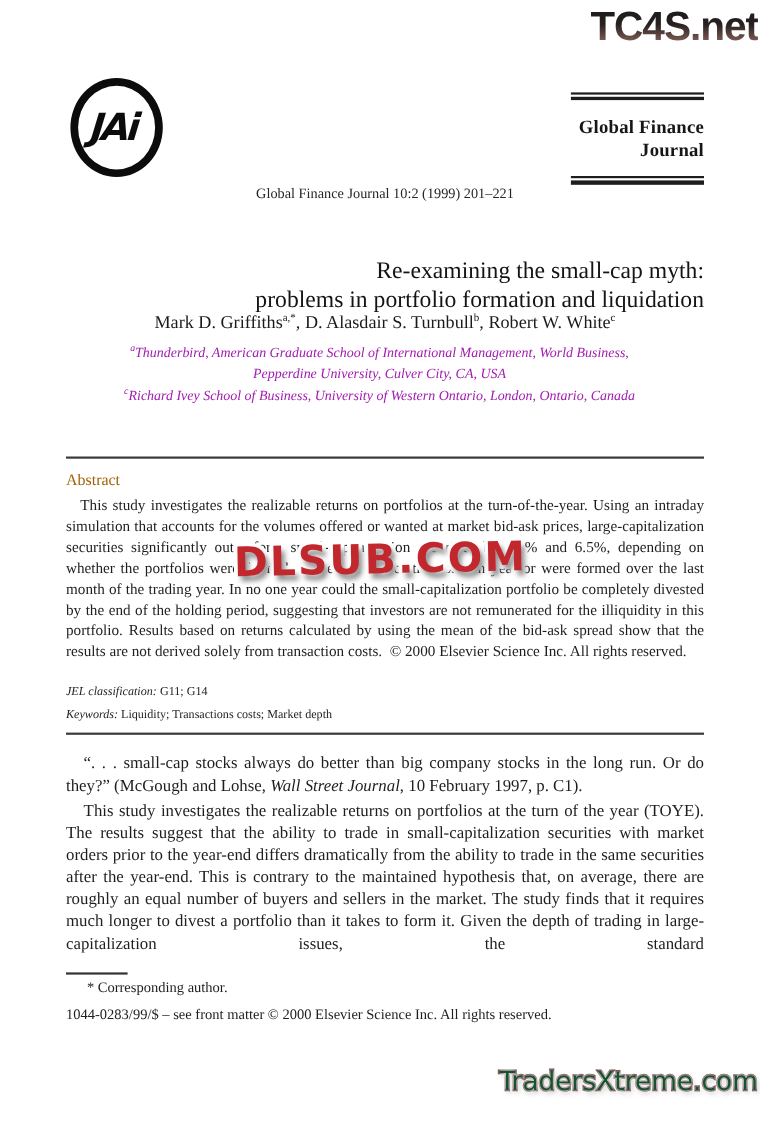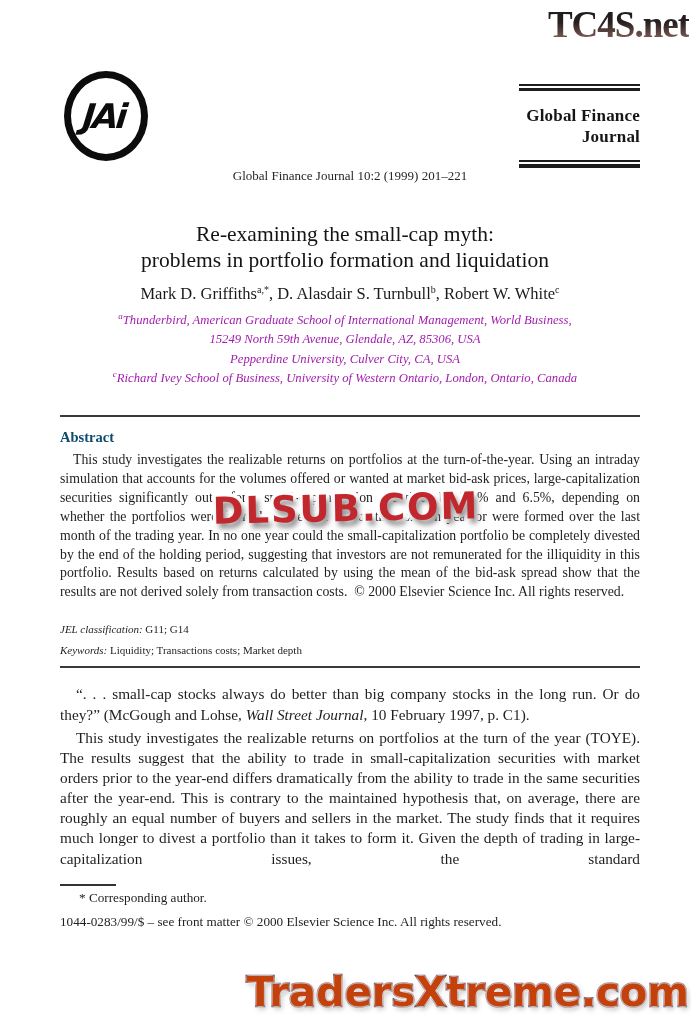--- a/index.html
+++ b/index.html
@@ -5,36 +5,36 @@
   html,body{margin:0;padding:0;}
   body{
     width:691px;height:1024px;position:relative;background:#ffffff;overflow:hidden;
     font-family:"Liberation Serif", serif;color:#1e1e1e;
   }
   .abs{position:absolute;}
 
   
   .wm-top{
     top:3px;right:2px;
-    font-family:Liberation Serif, serif;font-weight:800;font-size:37px;letter-spacing:-1px;
+    font-family:Liberation Sans, sans-serif;font-weight:800;font-size:37px;letter-spacing:-1px;
     background:linear-gradient(180deg,#191919 0%,#272020 45%,#7d5a53 82%,#9c7168 100%);
     -webkit-background-clip:text;background-clip:text;color:transparent;
   }
   .wm-mid{
     top:487px;left:50%;transform:translateX(-50%) rotate(-1.2deg);
     font-family:"DejaVu Sans", sans-serif;font-weight:800;font-size:37px;letter-spacing:2px;
     color:#c1272d;
     -webkit-text-stroke:7px #ffffff;paint-order:stroke fill;
     text-shadow:3px 5px 5px rgba(110,110,110,0.75);
     white-space:nowrap;z-index:30;
   }
   .wm-bot{
     top:969px;right:2px;
-    font-family:"DejaVu Sans", sans-serif;font-weight:700;font-size:40px;letter-spacing:0px;
-    color:#c2410c;
+    font-family:"DejaVu Sans", sans-serif;font-weight:400;font-size:24px;letter-spacing:0px;
+    color:#14532d;
     -webkit-text-stroke:2.5px #5a242c;paint-order:stroke fill;
     text-shadow:0 0 3px #fff,0 0 5px #fff,2px 3px 5px rgba(140,140,140,0.6);
     white-space:nowrap;z-index:30;
   }
 
   
   .logo{
     left:64px;top:71px;width:70px;height:76px;
     border:7px solid #0c0c0c;border-radius:50%;
     display:flex;align-items:center;justify-content:center;
@@ -48,31 +48,31 @@
   .masthead{left:519px;top:84px;width:121px;}
   .mh-thin{height:1.5px;background:#1d1d1d;margin-bottom:2.5px;}
   .mh-thick{height:3px;background:#1d1d1d;}
   .mh-thick2{height:3.5px;background:#1d1d1d;}
   .mh-text{
     margin:14px 0 13px 0;text-align:right;
     font-weight:bold;font-size:17px;line-height:21px;letter-spacing:0.2px;color:#161616;
   }
 
   
-  .title{left:50px;top:221px;width:590px;text-align:center;font-size:21.5px;line-height:26px;color:#141414;}
+  .title{left:50px;top:233px;width:590px;text-align:right;font-size:21.5px;line-height:26px;color:#141414;}
   .authors{left:60px;top:283px;width:580px;text-align:center;font-size:16.5px;color:#1a1a1a;}
   .authors sup{font-size:10px;}
   .affils{left:40px;top:309px;width:610px;text-align:center;font-style:italic;font-size:12.7px;line-height:15.2px;color:#a21caf;}
   .affils sup{font-size:9px;font-style:italic;}
 
   
   .rule{height:1.5px;background:#3a3a3a;}
   .rule1{left:60px;top:415px;width:580px;}
   .rule2{left:60px;top:666px;width:580px;}
-  .abs-head{left:60px;top:429px;font-size:14.5px;font-weight:bold;color:#0c4a6e;}
+  .abs-head{left:60px;top:429px;font-size:14.5px;font-weight:normal;color:#a16207;}
   .abs-text{
     left:60px;top:451px;width:580px;
     font-size:13.8px;line-height:18.9px;text-align:justify;text-indent:13px;color:#1e1e1e;
   }
   .jel{left:60px;top:623px;font-size:11px;}
   .kw{left:60px;top:644px;font-size:11px;}
 
   
   .quote{left:60px;top:684px;width:580px;font-size:15.3px;line-height:20.5px;text-align:justify;text-indent:16px;}
   .bodypara{
@@ -113,21 +113,20 @@
   <div>Re-examining the small-cap myth:</div>
   <div>problems in portfolio formation and liquidation</div>
 </div>
 
 <div class="abs authors">
   <span><span>Mark D. Griffiths</span><sup>a,*</sup><span>, </span></span><span><span>D. Alasdair S. Turnbull</span><sup>b</sup><span>, </span></span><span><span>Robert W. White</span><sup>c</sup></span>
 </div>
 
 <div class="abs affils">
   <div><sup>a</sup><span>Thunderbird, American Graduate School of International Management, World Business,</span></div>
-  <div><sup></sup><span>15249 North 59th Avenue, Glendale, AZ, 85306, USA</span></div>
   <div><sup></sup><span>Pepperdine University, Culver City, CA, USA</span></div>
   <div><sup>c</sup><span>Richard Ivey School of Business, University of Western Ontario, London, Ontario, Canada</span></div>
 </div>
 
 <div class="abs rule rule1"></div>
 <div class="abs abs-head">Abstract</div>
 <div class="abs abs-text">This study investigates the realizable returns on portfolios at the turn-of-the-year. Using an intraday simulation that accounts for the volumes offered or wanted at market bid-ask prices, large-capitalization securities significantly outperform small-capitalization securities by 2.4% and 6.5%, depending on whether the portfolios were formed on the last day of the taxation year or were formed over the last month of the trading year. In no one year could the small-capitalization portfolio be completely divested by the end of the holding period, suggesting that investors are not remunerated for the illiquidity in this portfolio. Results based on returns calculated by using the mean of the bid-ask spread show that the results are not derived solely from transaction costs. &nbsp;© 2000 Elsevier Science Inc. All rights reserved.</div>
 
 <div class="abs jel">
   <i>JEL classification:</i><span> G11; G14</span>

